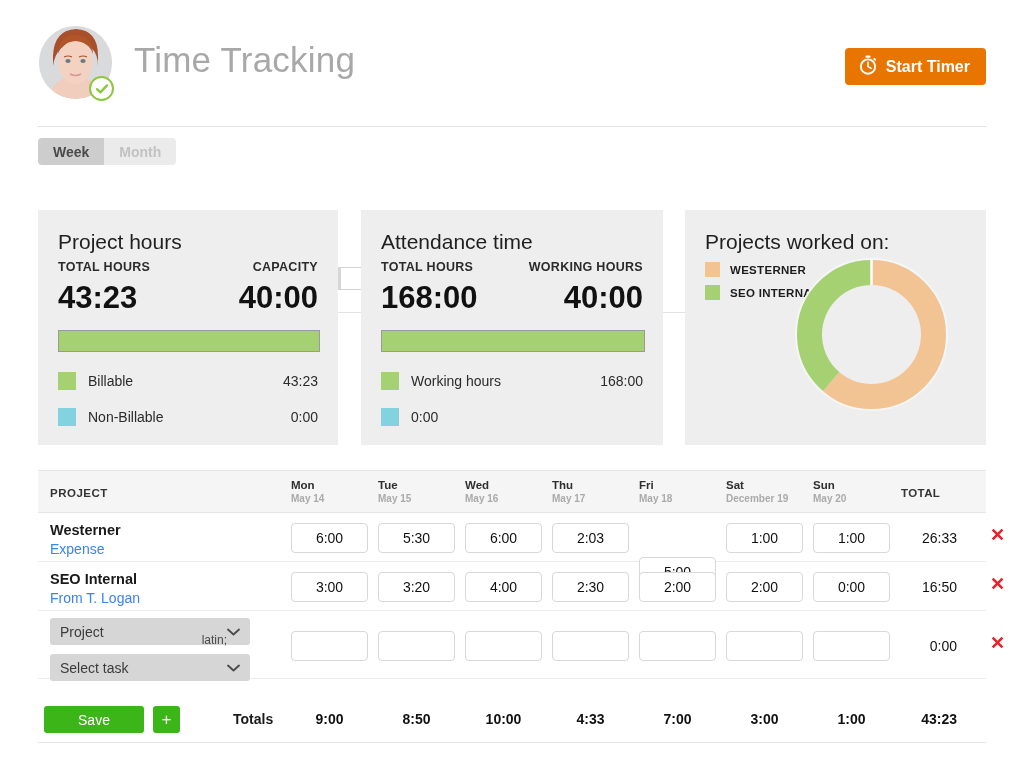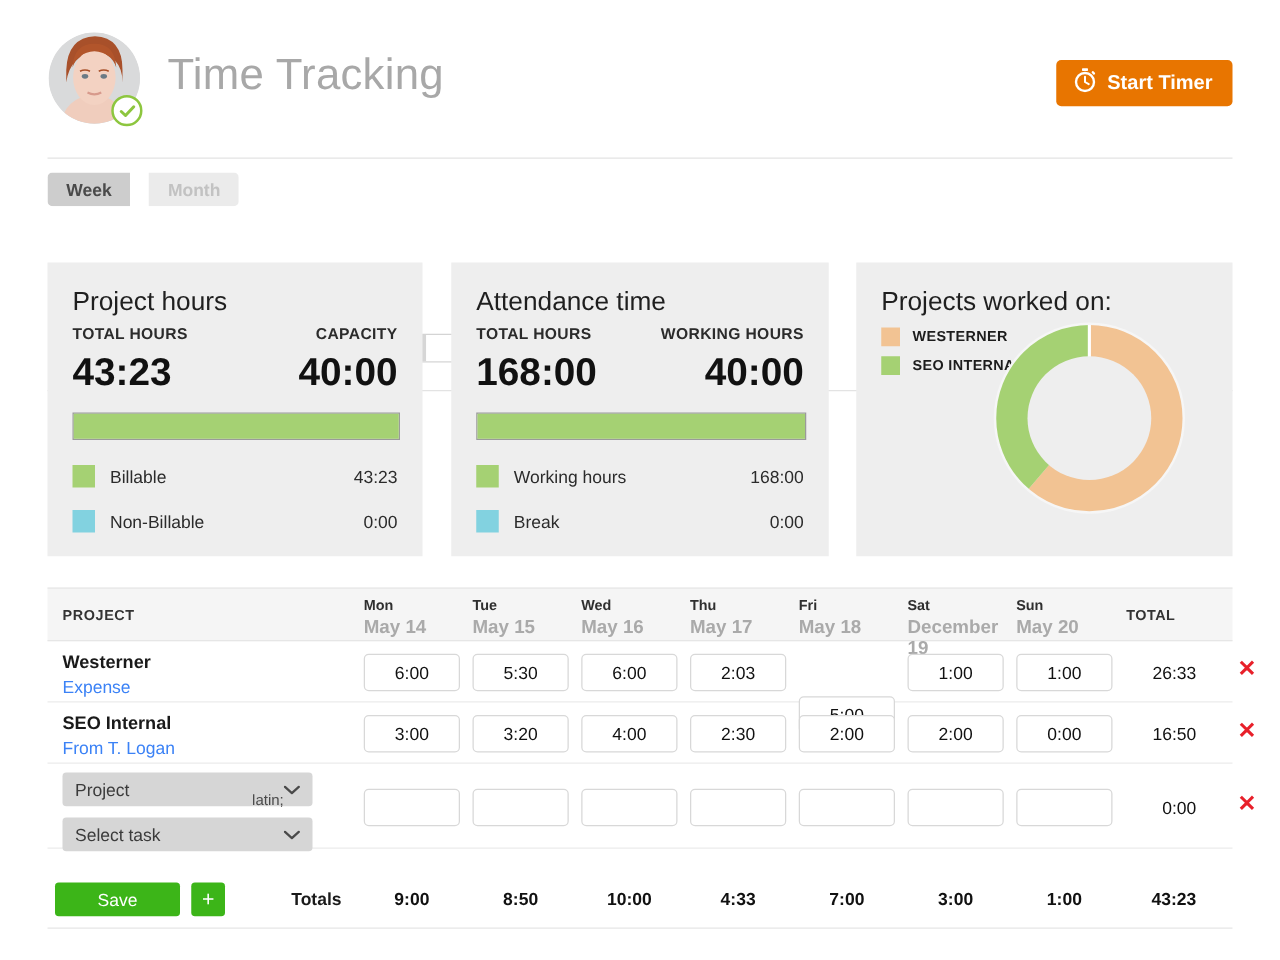--- a/index.html
+++ b/index.html
@@ -62,21 +62,21 @@
   .seg {
     position: absolute; left: 38px; top: 11px;
     display: flex; height: 27px; border-radius: 4px; overflow: hidden;
   }
   .seg-btn {
     padding: 0 15px; display: flex; align-items: center;
     font-size: 14px; font-weight: bold; cursor: pointer;
     font-family: "Liberation Sans", sans-serif; border: none;
   }
   .seg-btn.on { background: #cdcdcd; color: #4a4a4a; }
-  .seg-btn.off { background: #ebebeb; color: #c2c2c2; margin-left: 15px; }
+  .seg-btn.off { background: #ebebeb; color: #c2c2c2; }
 
   .cal-icon { position: absolute; left: 188px; top: 139px; cursor: pointer; }
 
   .chev {
     position: absolute; top: 138px;
     font-size: 26px; color: #e87500; cursor: pointer;
     font-family: "Liberation Sans", sans-serif; line-height: 1;
     user-select: none;
   }
   .chev-prev { left: 233px; }
@@ -167,21 +167,21 @@
   .thead {
     position: relative; height: 43px; background: #f5f5f5;
     border-top: 1px solid #e6e6e6; border-bottom: 1px solid #e6e6e6;
   }
   .th-project {
     position: absolute; left: 12px; top: 16px;
     font-size: 11.5px; font-weight: bold; color: #333; letter-spacing: 0.5px;
   }
   .th-day { position: absolute; top: 8px; width: 80px; }
   .th-dow { font-size: 11.5px; font-weight: bold; color: #2f2f2f; }
-  .th-date { font-size: 15px; font-weight: bold; color: #aaaaaa; margin-top: 2px; }
+  .th-date { font-size: 10px; font-weight: bold; color: #aaaaaa; margin-top: 2px; }
   .th-total {
     position: absolute; top: 16px; left: 863px;
     font-size: 11.5px; font-weight: bold; color: #333; letter-spacing: 0.4px;
   }
 
   .trow {
     position: relative; height: 49px;
     border-bottom: 1px solid #ececec;
   }
   .proj-name {
@@ -397,21 +397,20 @@
       <div class="bar-outer w2">
         <div class="bar-fill" style="width: 100%;"></div>
       </div>
       <div class="legend-row r1">
         <span class="sw green"></span>
         <span class="lg-name">Working hours</span>
         <span class="lg-val">168:00</span>
       </div>
       <div class="legend-row r2">
         <span class="sw cyan"></span>
-        <span class="lg-name">Break</span>
         <span class="lg-val">0:00</span>
       </div>
     </div>
 
     <div class="card card-3">
       <div class="card-title">Projects worked on:</div>
       <div class="donut-legend">
         <div class="dl-row">
           <span class="dl-sw peach"></span>
           <span class="dl-txt">WESTERNER</span>

